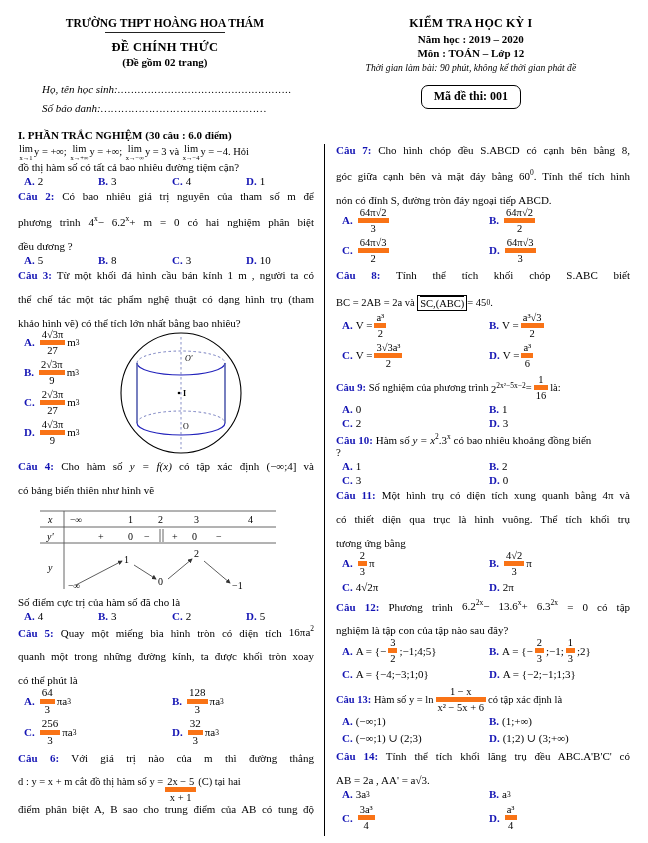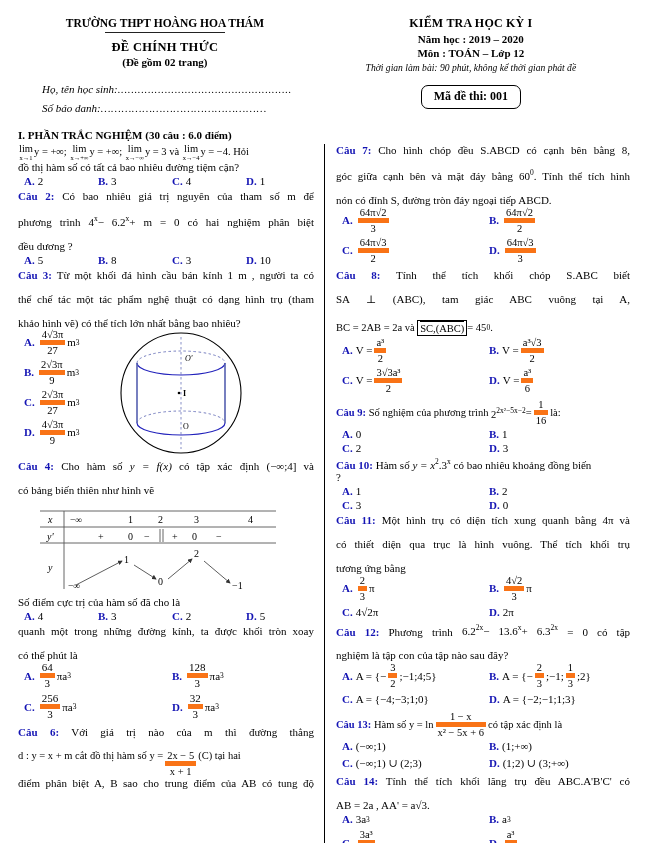--- a/index.html
+++ b/index.html
@@ -343,20 +343,25 @@
               <span class="val">2</span>
             </div>
           <div class="ans">
               <span class="lab">D.</span>
               <span class="val">5</span>
             </div>
         </div>
       </div>
 
       <div class="q">
+        <div class="spread">
+          <span class="qhead">Câu 5:</span>
+          <span>Quay một miếng bìa hình tròn có diện tích</span>
+          <span style="white-space:nowrap;"><span>16πa</span><sup>2</sup></span>
+        </div>
         <div class="spread">quanh một trong những đường kính, ta được khối tròn xoay</div>
         <div>có thể phút là</div>
         <div class="ans-grid two ans-rows">
           <div>
               <div class="ans">
                 <span class="lab">A.</span>
                 <span class="frac big">
                   <span class="num">64</span>
                   <span class="den">3</span>
                 </span>
@@ -469,28 +474,20 @@
                 </span>
               </div>
             </div>
         </div>
       </div>
 
       <div class="q">
         <div class="spread">
           <span class="qhead">Câu 8:</span>
           <span>Tính thể tích khối chóp S.ABC biết</span>
-        </div>
-        <div class="spread">
-          <span>SA ⊥ (ABC), tam</span>
-          <span>giác</span>
-          <span>ABC</span>
-          <span>vuông</span>
-          <span>tại</span>
-          <span>A,</span>
         </div>
         <div style="display:flex;align-items:center;white-space:nowrap;font-size:10.5px;margin-top:2px;">
           <span>BC = 2AB = 2a và</span>&nbsp;
           <span style="display:inline-block;border:1px solid #000;padding:0 2px;line-height:1.25;"><span style="border-top:1px solid #000;display:inline-block;">SC,(ABC)</span></span>
           <span>= 45</span><sup>0</sup><span>.</span>
         </div>
         <div class="ans-grid two ans-rows">
           <div>
               <div class="ans">
                 <span class="lab">A.</span>

